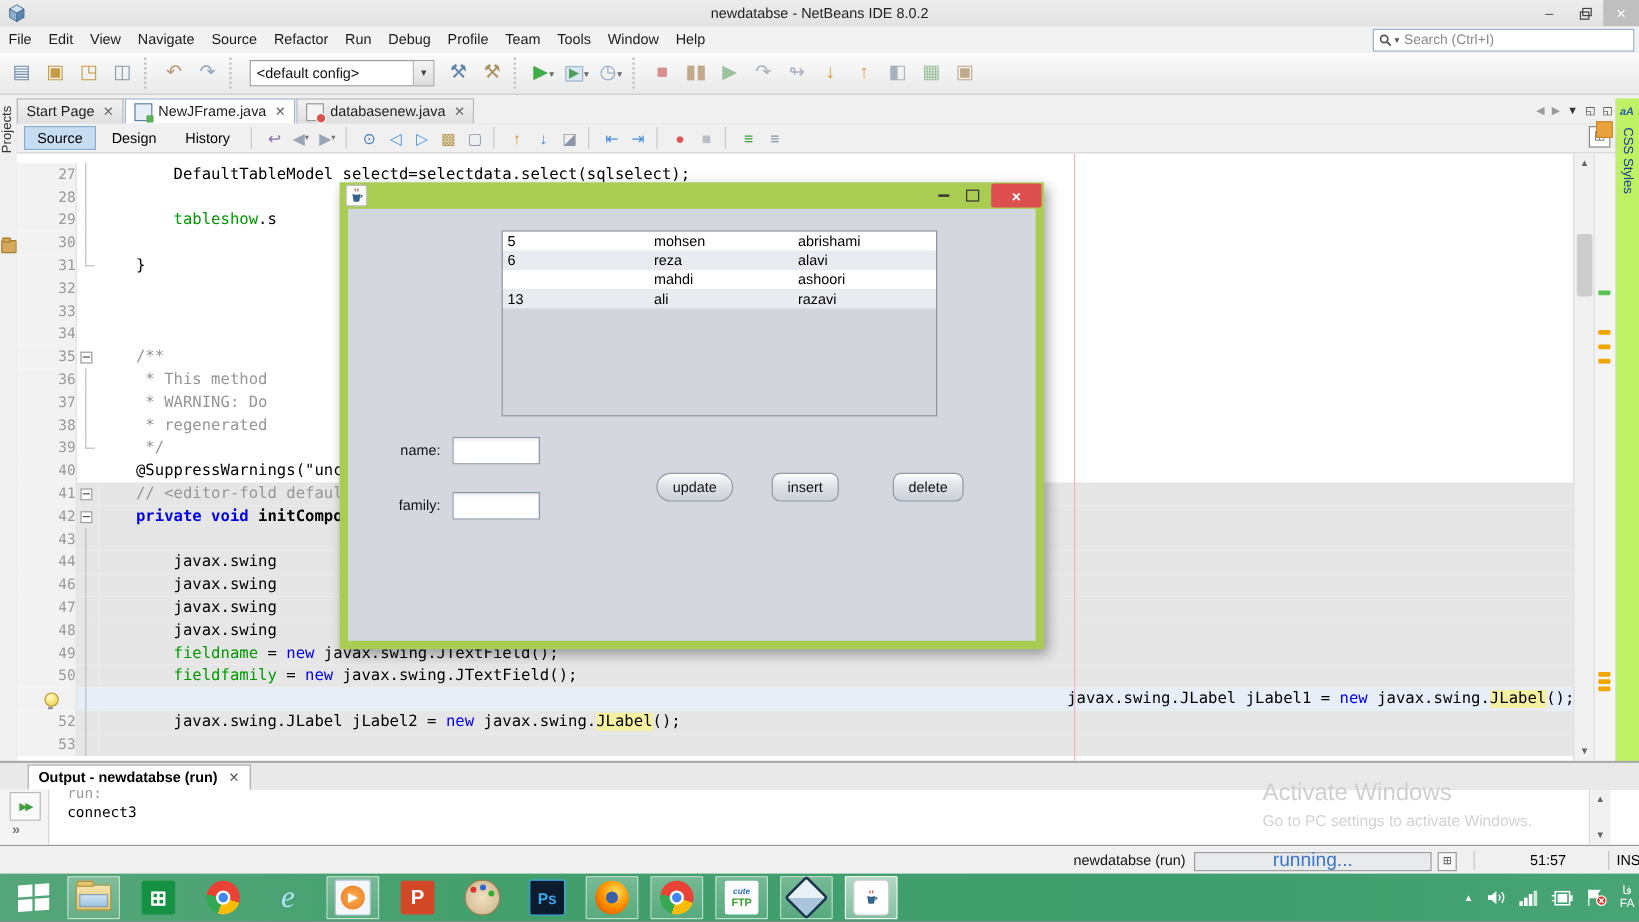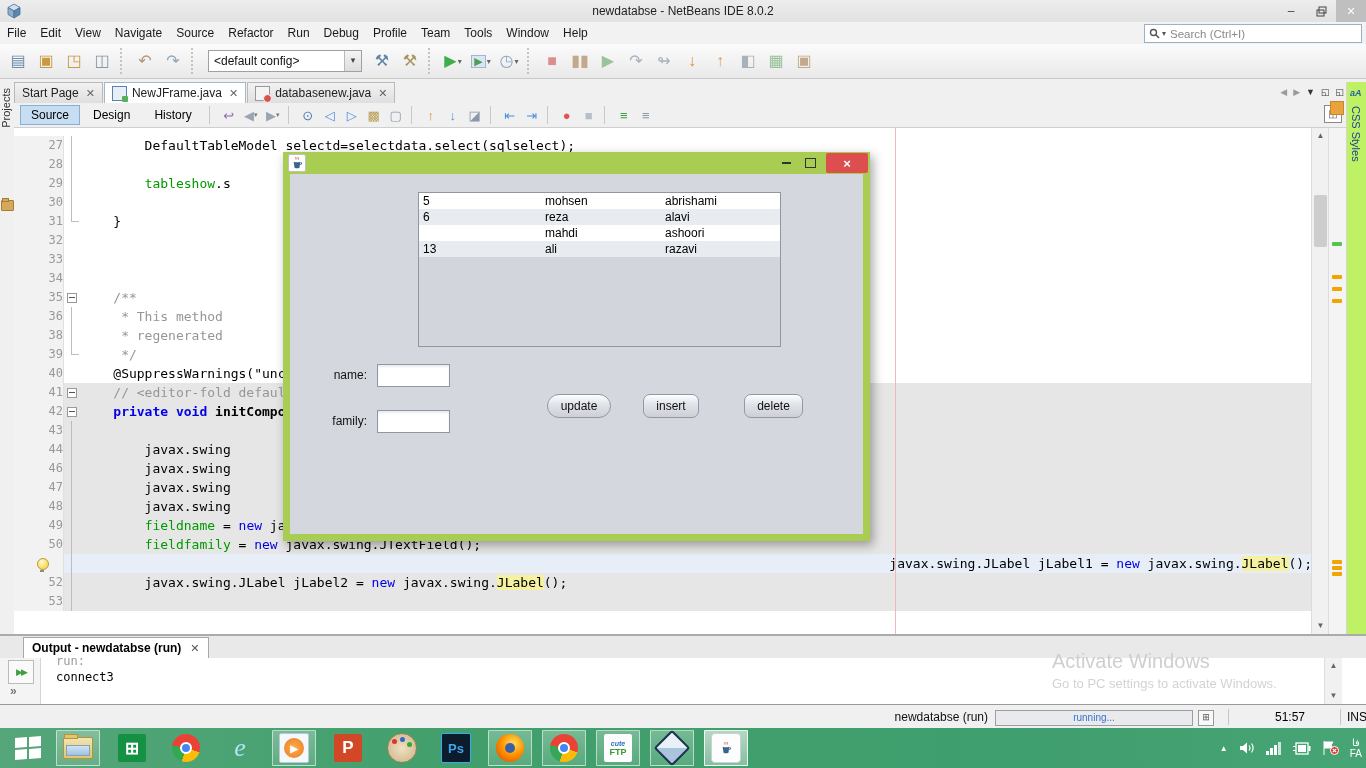--- a/index.html
+++ b/index.html
@@ -138,21 +138,21 @@
   .oline{white-space:pre;color:#000;}
   .oline.o0{color:#9a9a9a;}
   .outscroll{position:absolute;right:24px;top:0;bottom:0;width:17px;background:#f1f1f1;border-left:1px solid #ddd;}
   .wmark1{left:1052px;top:650px;font-size:20px;color:#cfcfcf;z-index:3;}
   .wmark2{left:1052px;top:676px;font-size:13px;color:#d3d3d3;z-index:3;}
 
   
   .statusbar{left:0;top:706px;width:1366px;height:22px;background:#f0f0f0;}
   .st-proj{position:absolute;right:378px;top:4px;font-size:12px;color:#111;}
   .st-prog{position:absolute;left:995px;top:4px;width:196px;height:14px;border:1px solid #9e9e9e;background:#e8eaee;
-           text-align:center;font-size:10px;color:#3b74c8;line-height:13px;}
+           text-align:center;font-size:16px;color:#3b74c8;line-height:13px;}
   .st-pico{position:absolute;left:1198px;top:4px;width:14px;height:14px;border:1px solid #9a9a9a;background:#f8f8f8;
            font-size:9px;color:#555;text-align:center;line-height:13px;}
   .st-sep{position:absolute;top:3px;width:1px;height:16px;background:#c6c6c6;}
   .st-time{position:absolute;left:1250px;top:4px;width:80px;text-align:center;font-size:12px;}
   .st-ins{position:absolute;left:1347px;top:4px;font-size:12px;}
 
   
   .taskbar{left:0;top:728px;width:1366px;height:40px;
            background:linear-gradient(90deg,#55a67a,#43a06d 30%,#3f9e6d 70%,#47a474);display:flex;align-items:center;}
   .tba{width:44px;height:36px;margin-right:10px;display:flex;align-items:center;justify-content:center;box-sizing:border-box;border-radius:1px;}
@@ -489,20 +489,27 @@
           <span class="ct"><span class="c">    /**</span></span>
         </div>
         <div class="cl">
           <span class="ln">36</span>
           <span class="fo">
             <span class="gv"></span>
           </span>
           <span class="ct"><span class="c">     * This method </span></span>
         </div>
         <div class="cl">
+          <span class="ln">37</span>
+          <span class="fo">
+            <span class="gv"></span>
+          </span>
+          <span class="ct"><span class="c">     * WARNING: Do </span></span>
+        </div>
+        <div class="cl">
           <span class="ln">38</span>
           <span class="fo">
             <span class="gv"></span>
           </span>
           <span class="ct"><span class="c">     * regenerated </span></span>
         </div>
         <div class="cl">
           <span class="ln">39</span>
           <span class="fo">
             <span class="gL"></span>

